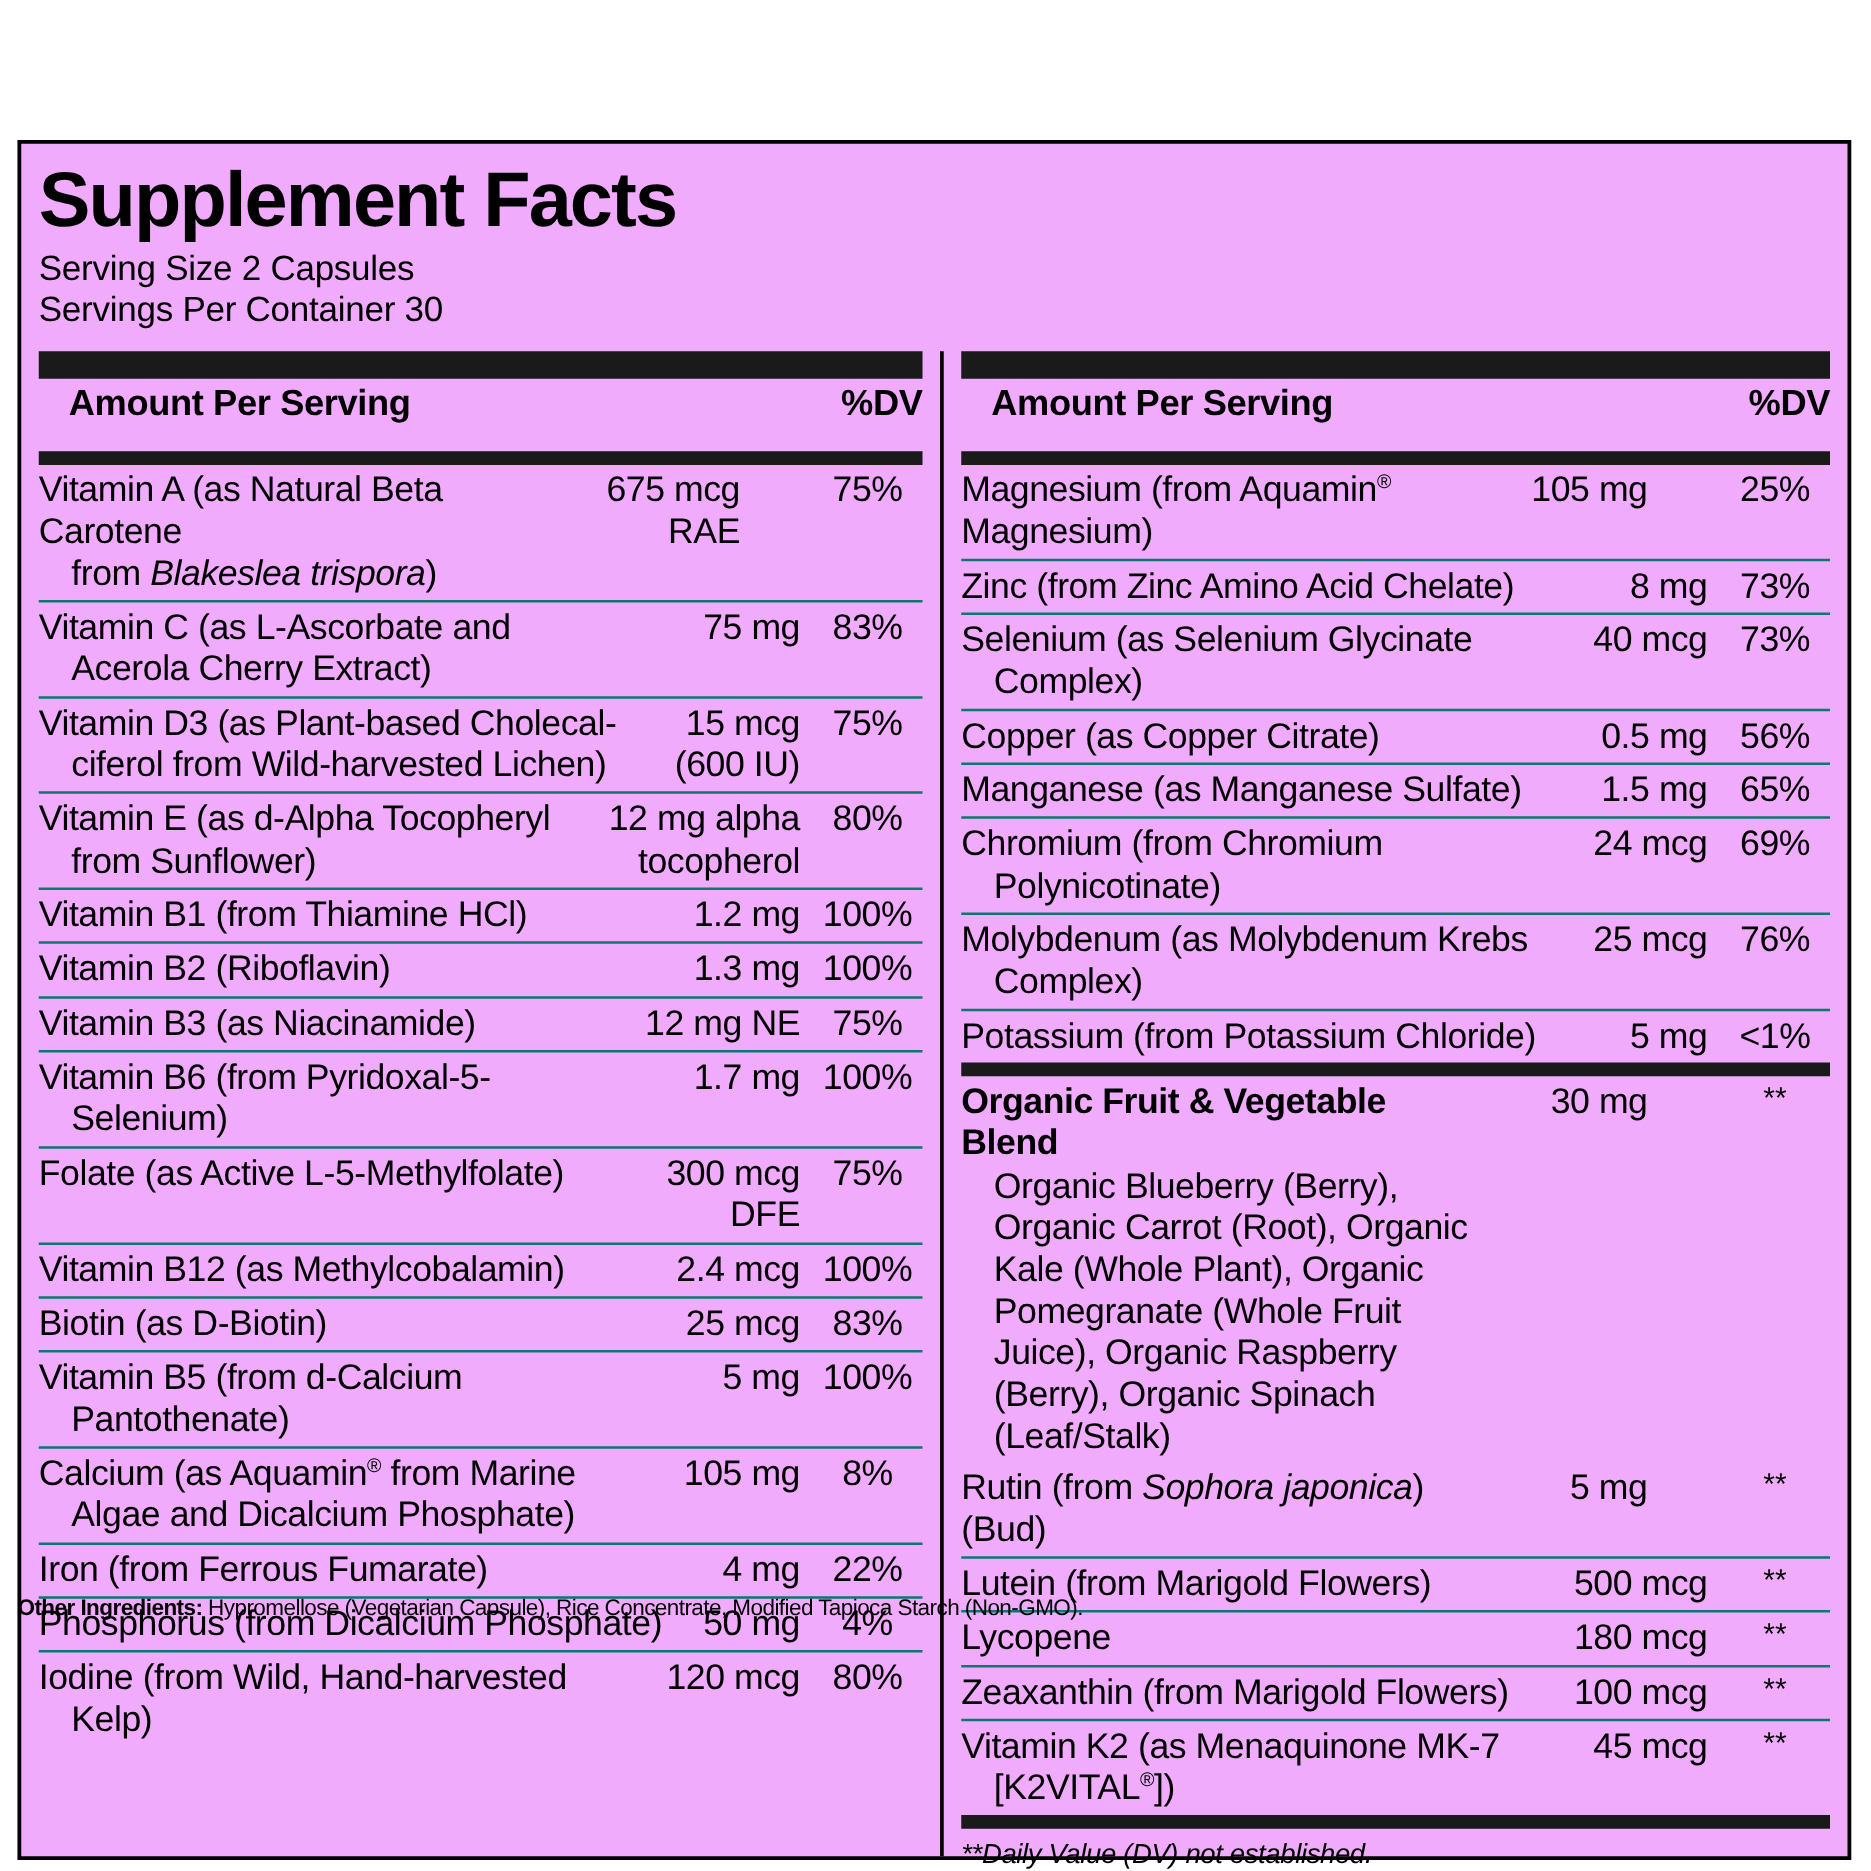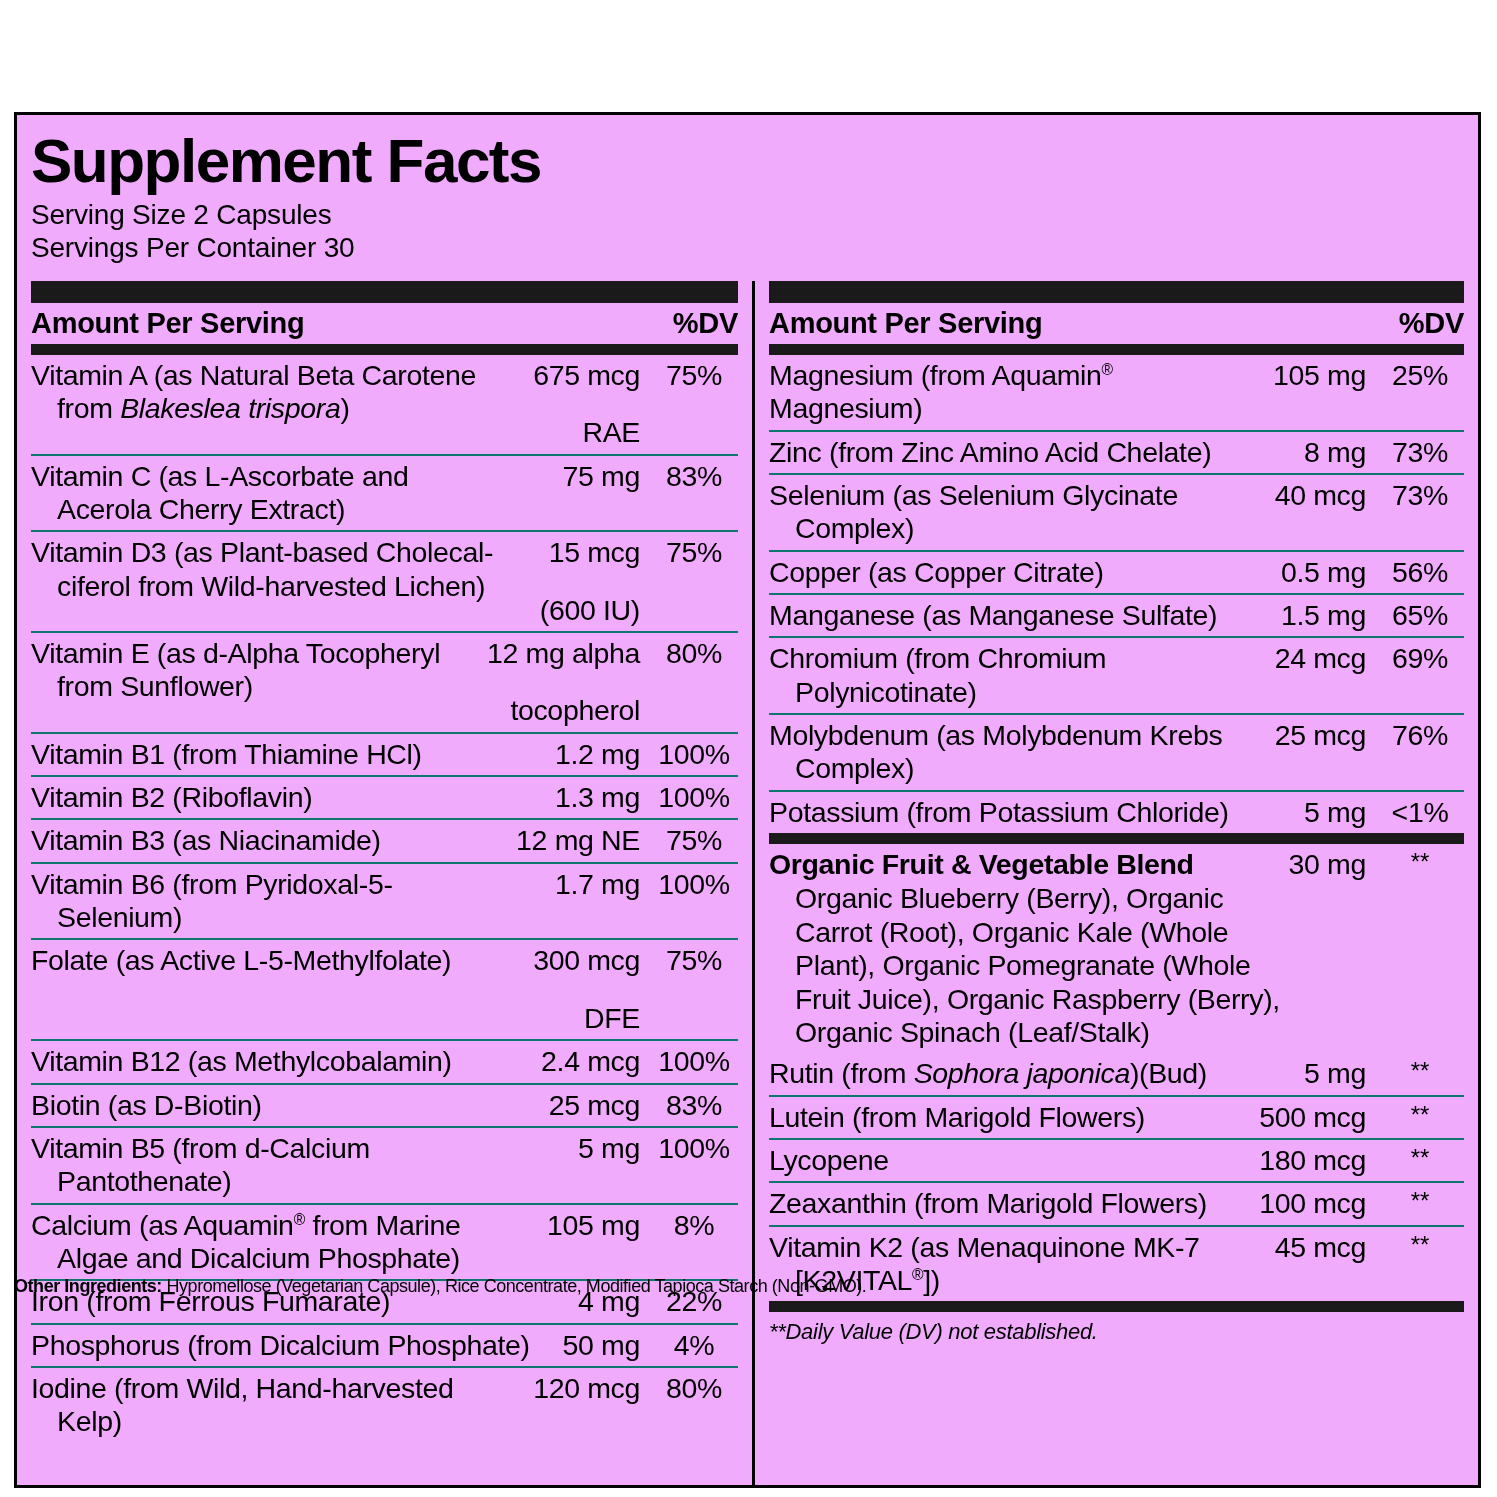--- a/index.html
+++ b/index.html
@@ -71,52 +71,52 @@
     background: #1a1a1a;
   }
 
   .aps-row {
     display: flex;
     justify-content: space-between;
     align-items: center;
     font-size: 29px;
     font-weight: bold;
     letter-spacing: -0.3px;
-    padding: 4px 0 4px 0;
+    padding: 4px 0 21px 0;
+    margin-left: 24px;
   }
 
   .nrow {
     display: flex;
     align-items: flex-start;
     font-size: 28.5px;
     line-height: 1.17;
     letter-spacing: -0.35px;
     padding: 4px 0 4px 0;
     border-top: 2px solid #0f766e;
   }
-  .nrow:first-of-type { border-top: none; }
+  .nrow:first-of-type { border-top: none; gap: 48px; }
 
   .n-name {
     flex: 1 1 auto;
     padding-right: 6px;
     text-indent: 0;
   }
   .n-name .ind {
     display: block;
     padding-left: 26px;
   }
   .n-amt {
     flex: 0 0 auto;
     text-align: right;
     white-space: nowrap;
     padding-right: 10px;
   }
   .n-amt .sub {
     display: block;
-    margin-top: 24px;
   }
   .n-dv {
     flex: 0 0 auto;
     text-align: center;
     white-space: nowrap;
     min-width: 88px;
   }
   .n-dv.stars {
     font-size: 24px;
     letter-spacing: 0;

